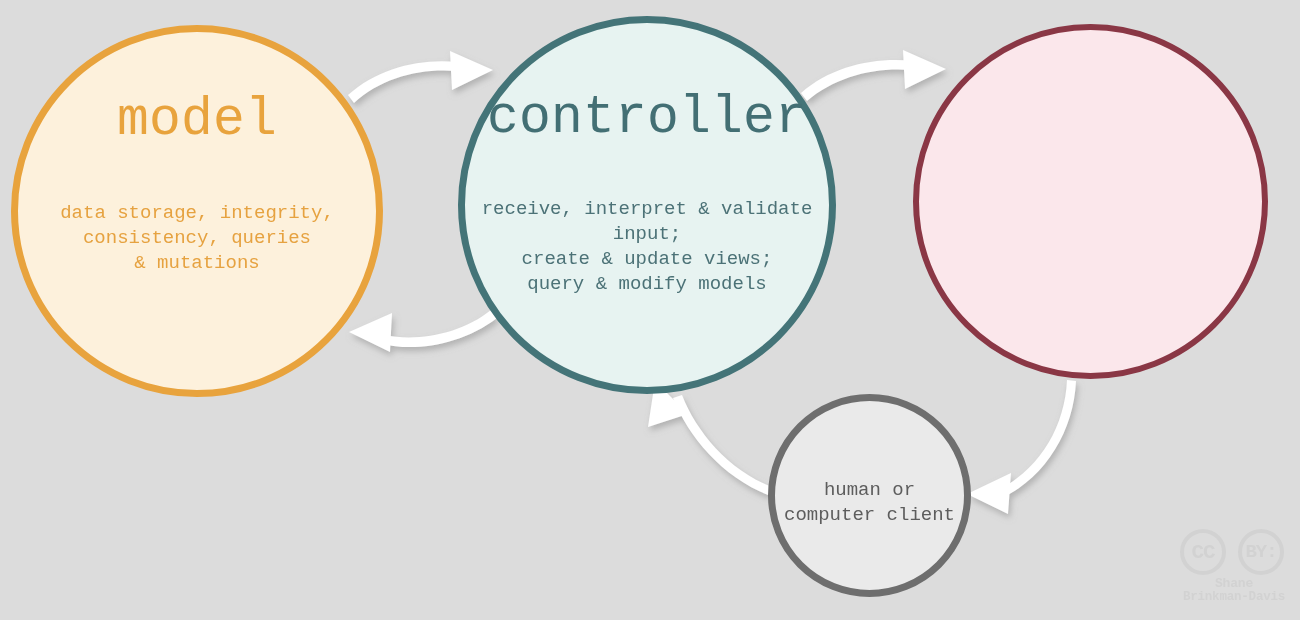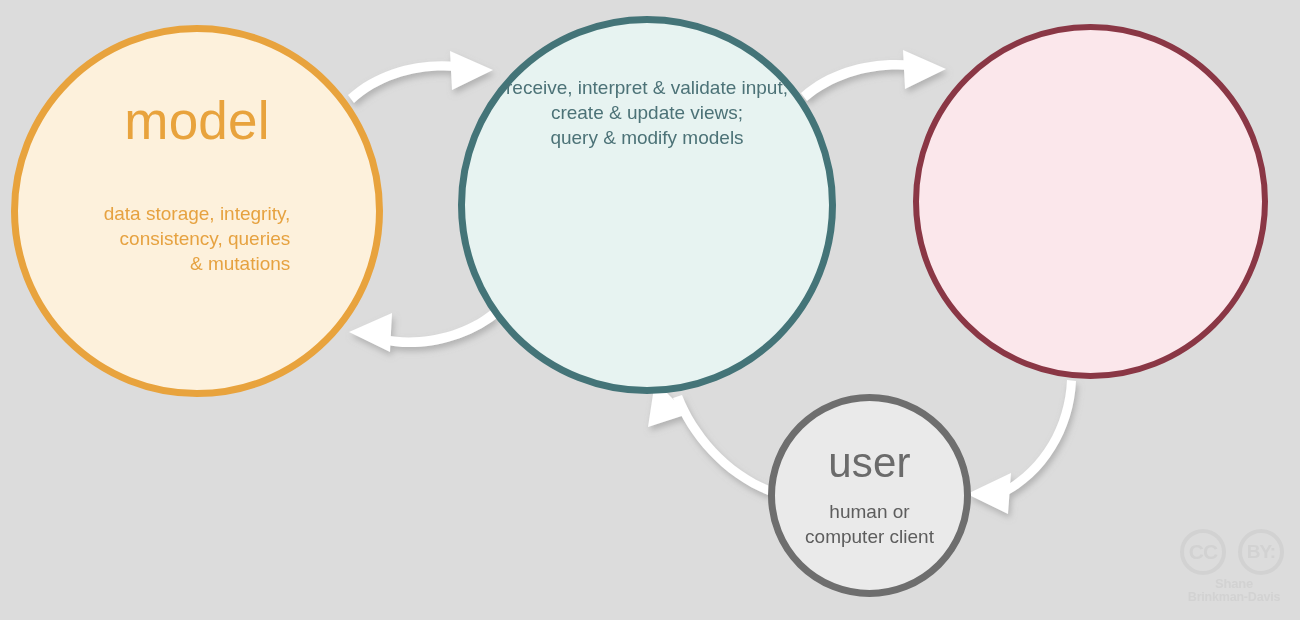--- a/index.html
+++ b/index.html
@@ -11,20 +11,21 @@
     height: 620px;
     background: #dcdcdc;
     font-family: "Liberation Sans", sans-serif;
     overflow: hidden;
   }
   #stage {
     position: relative;
     width: 1300px;
     height: 620px;
     background: #dcdcdc;
+    font-family: Liberation Mono, monospace;
   }
 
   
   #arrows {
     position: absolute;
     left: 0;
     top: 0;
     width: 1300px;
     height: 620px;
     pointer-events: none;
@@ -64,21 +65,20 @@
   }
   #node-model .node-title {
     margin-top: 62px;
     font-size: 53px;
     color: #e8a33d;
   }
   #node-model .node-body {
     margin-top: 54px;
     font-size: 19px;
     color: #e6a240;
-    text-align: right;
   }
 
   
   #node-controller {
     left: 458px;
     top: 16px;
     width: 378px;
     height: 378px;
     background: #e7f3f1;
     border: 7px solid #447478;
@@ -220,30 +220,30 @@
   </svg>
 
   <div class="node" id="node-model">
     <div class="node-title">model</div>
     <div class="node-body">data storage, integrity,
 consistency, queries
 &amp; mutations</div>
   </div>
 
   <div class="node" id="node-controller">
+    <div class="node-title">controller</div>
     <div class="node-body">receive, interpret &amp; validate input;
 create &amp; update views;
 query &amp; modify models</div>
   </div>
 
   <div class="node" id="node-view">
   </div>
 
   <div class="node" id="node-user">
-    <div class="node-title">user</div>
     <div class="node-body">human or
 computer client</div>
   </div>
 
   <div id="cc-badge">
     <div class="cc-mark" id="cc-mark-cc">CC</div>
     <div class="cc-mark" id="cc-mark-by">BY:</div>
     <div class="cc-credit" id="cc-credit-line1">Shane</div>
     <div class="cc-credit" id="cc-credit-line2">Brinkman-Davis</div>
   </div>

